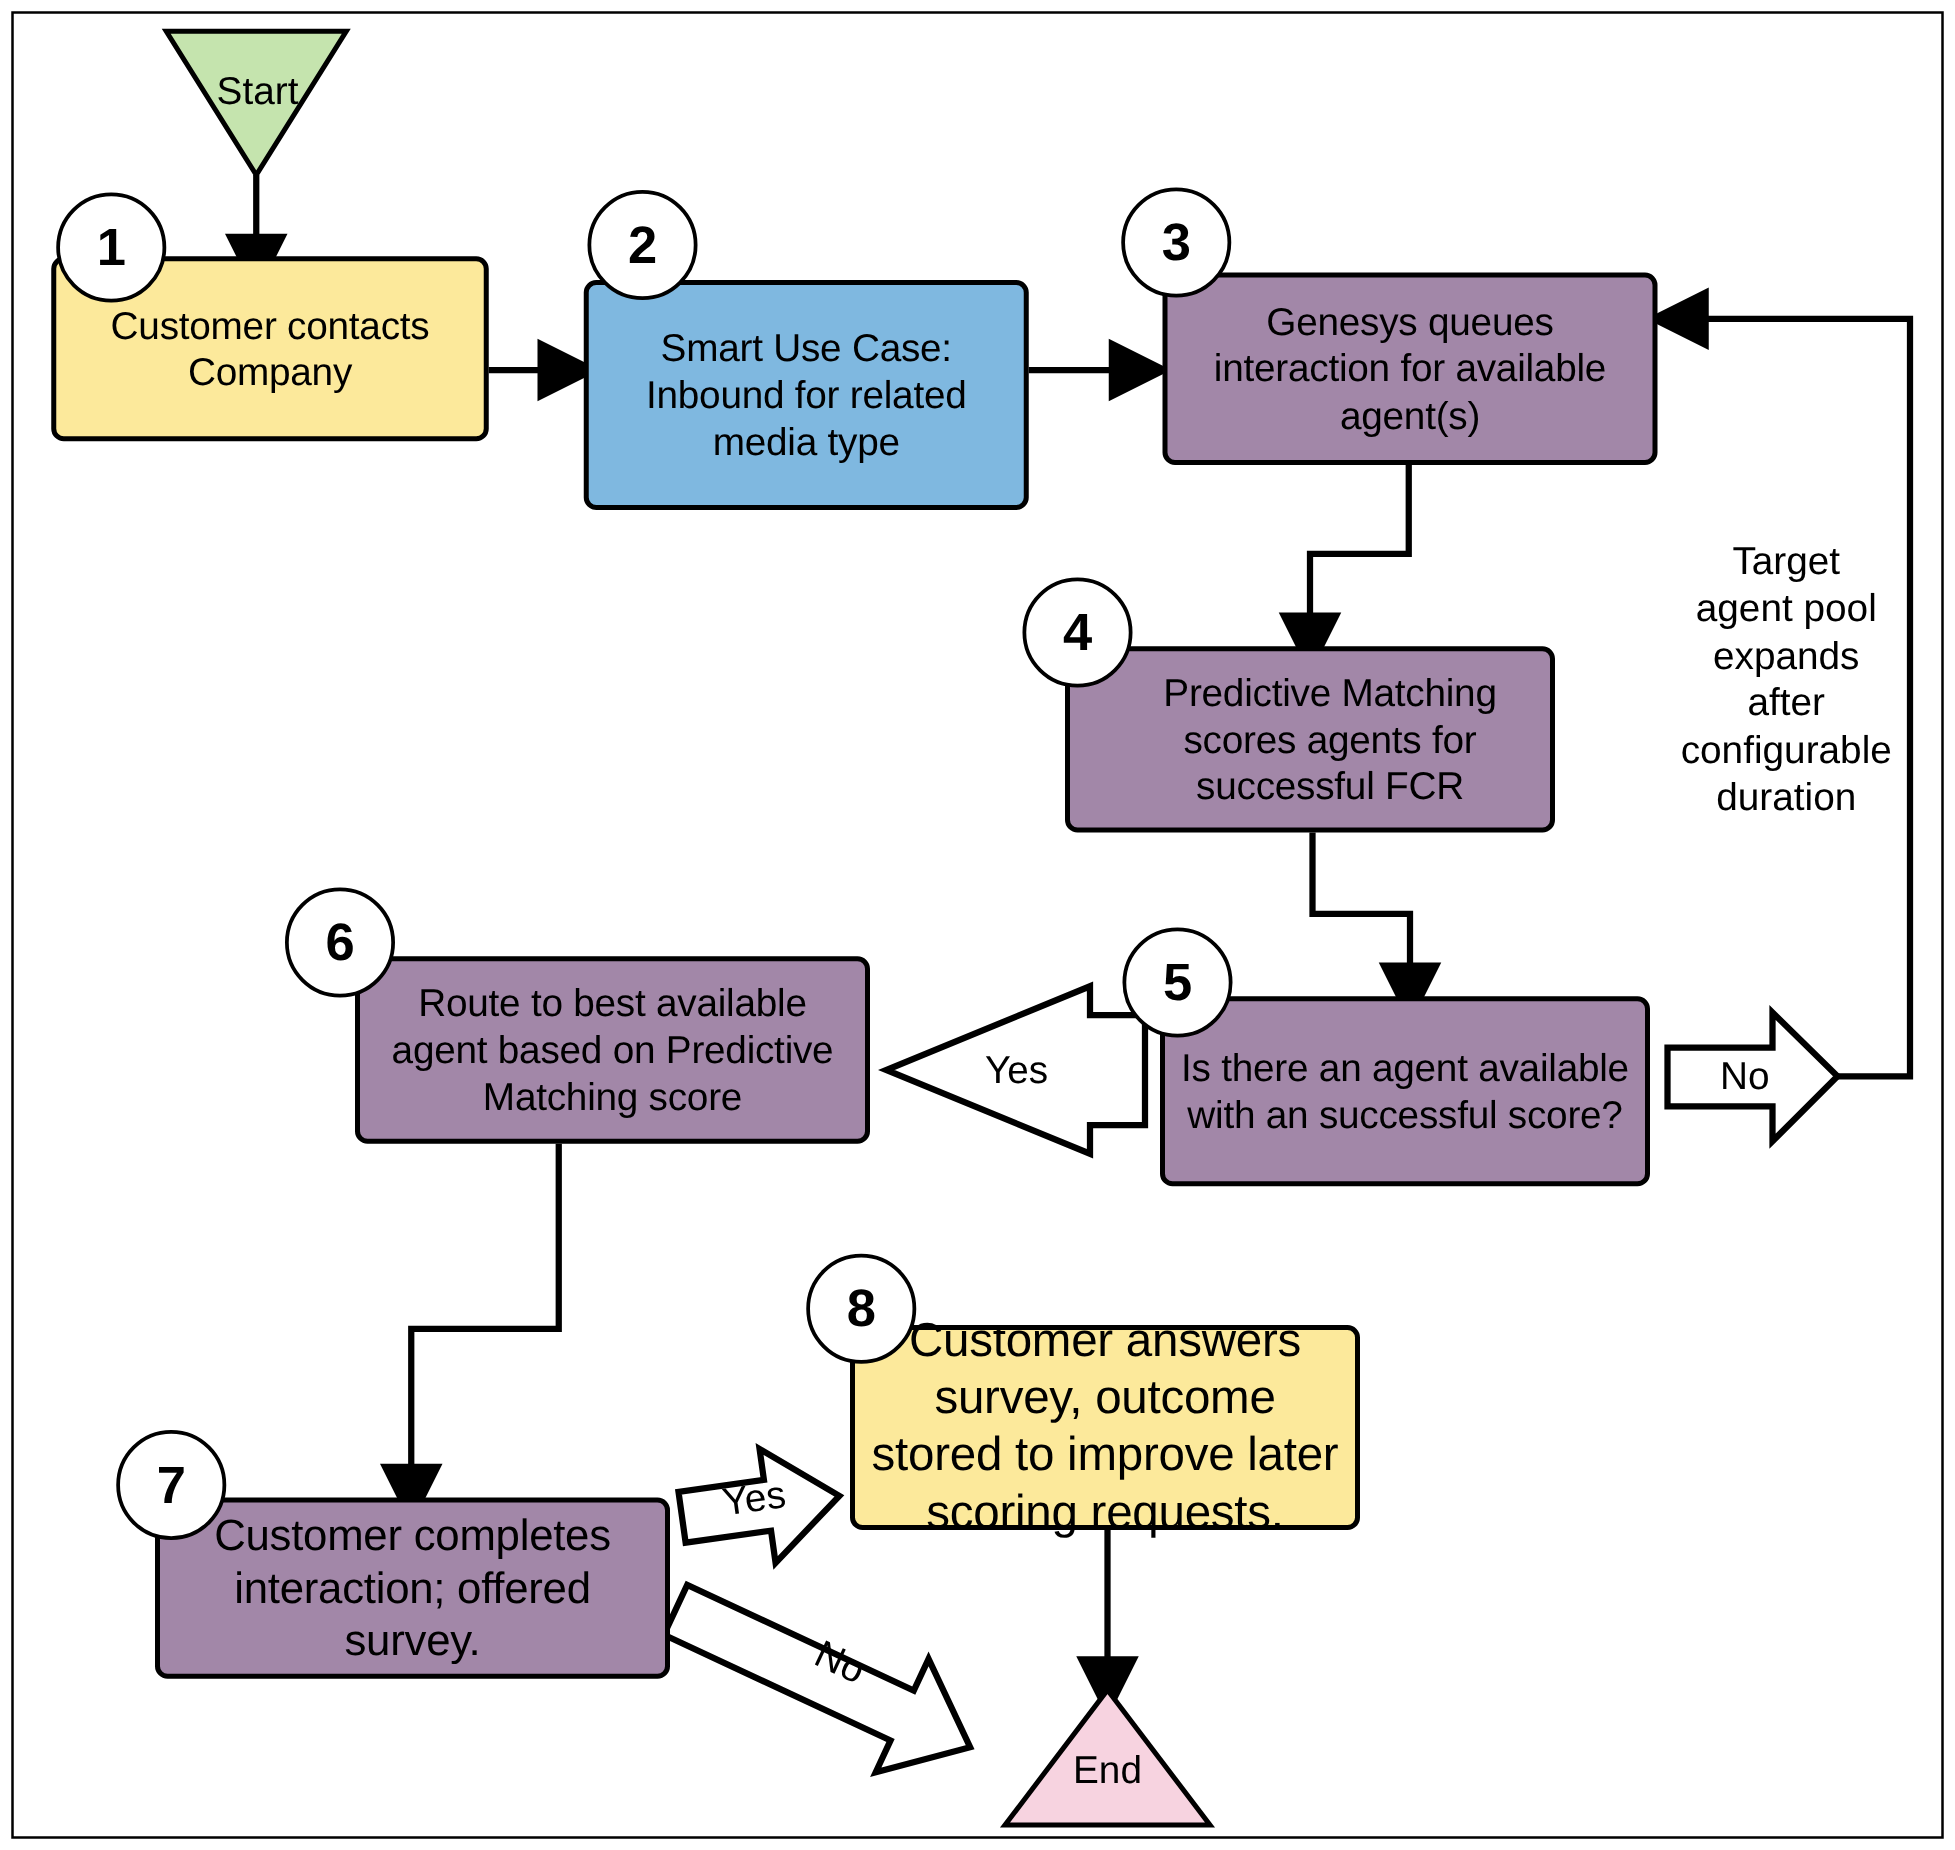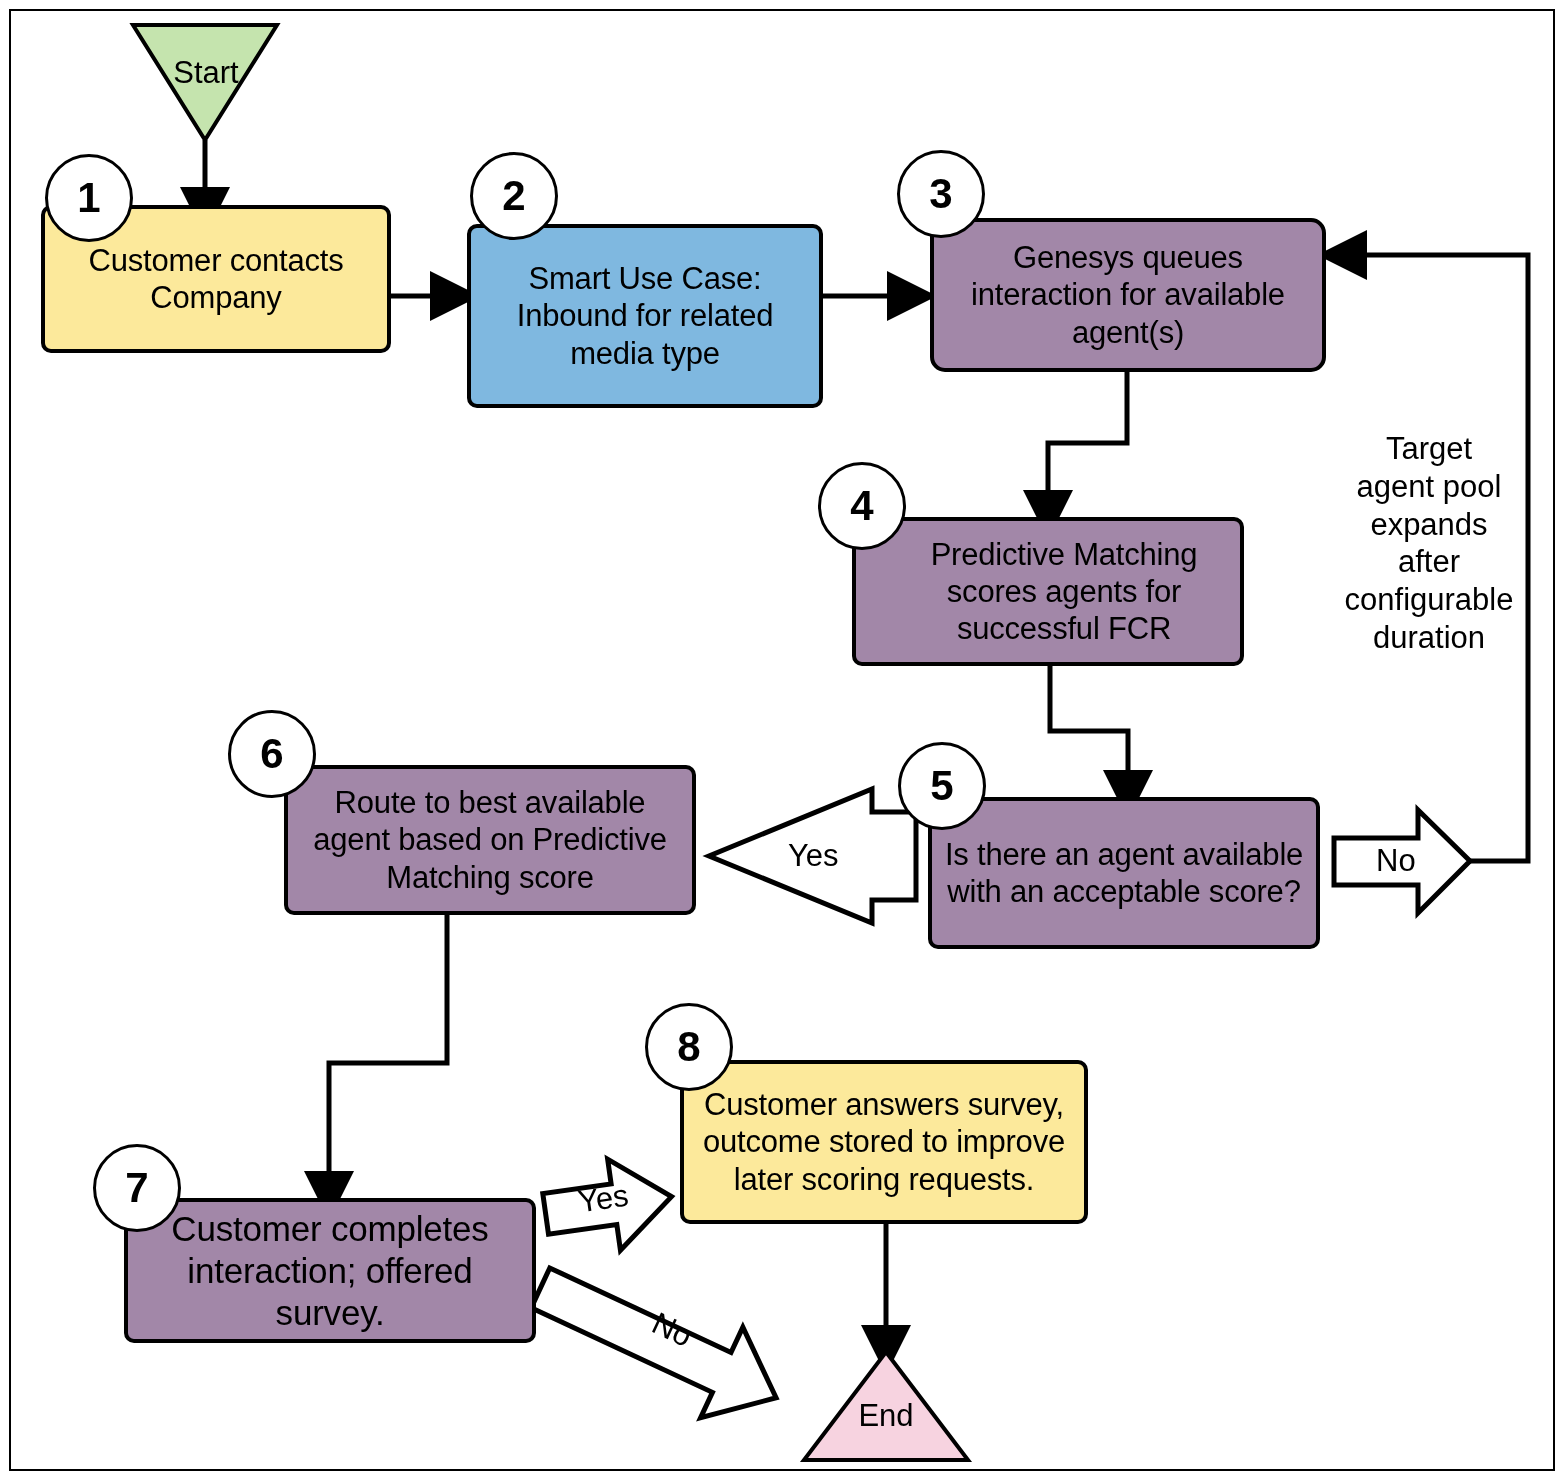--- a/index.html
+++ b/index.html
@@ -146,56 +146,56 @@
     <span>1</span>
   </div>
 
   <div class="node" style="left:467px; top:224px; width:356px; height:184px; background:#7FB8E0; font-size:31px;">
     <span>Smart Use Case: Inbound for related media type</span>
   </div>
   <div class="badge" style="left:470px; top:152px;">
     <span>2</span>
   </div>
 
-  <div class="node" style="left:930px; top:218px; width:396px; height:154px; background:#A287A8; font-size:31px;border-radius:15px;">
+  <div class="node" style="left:930px; top:218px; width:396px; height:154px; background:#A287A8; font-size:31px;">
     <span>Genesys queues interaction for available agent(s)</span>
   </div>
   <div class="badge" style="left:897px; top:150px;">
     <span>3</span>
   </div>
 
   <div class="node" style="left:852px; top:517px; width:392px; height:149px; background:#A287A8; font-size:31px;padding-left:40px;">
     <span>Predictive Matching scores agents for successful FCR</span>
   </div>
   <div class="badge" style="left:818px; top:462px;">
     <span>4</span>
   </div>
 
   <div class="node" style="left:928px; top:797px; width:392px; height:152px; background:#A287A8; font-size:31px;">
-    <span>Is there an agent available with an acceptable score?</span>
+    <span>Is there an agent available with an successful score?</span>
   </div>
   <div class="badge" style="left:898px; top:742px;">
     <span>5</span>
   </div>
 
   <div class="node" style="left:284px; top:765px; width:412px; height:150px; background:#A287A8; font-size:31px;text-align:center;">
     <span>Route to best available agent based on Predictive Matching score</span>
   </div>
   <div class="badge" style="left:228px; top:710px;">
     <span>6</span>
   </div>
 
   <div class="node" style="left:124px; top:1198px; width:412px; height:145px; background:#A287A8; font-size:35px;">
     <span>Customer completes interaction; offered survey.</span>
   </div>
   <div class="badge" style="left:93px; top:1144px;">
     <span>7</span>
   </div>
 
-  <div class="node" style="left:680px; top:1060px; width:408px; height:164px; background:#FCE99B; font-size:31px;">
+  <div class="node" style="left:680px; top:1060px; width:408px; height:164px; background:#FCE99B; font-size:38px;">
     <span>Customer answers survey, outcome stored to improve later scoring requests.</span>
   </div>
   <div class="badge" style="left:645px; top:1003px;">
     <span>8</span>
   </div>
 
   <div class="arrow-label" style="left:788px; top:838px;">
     <span>Yes</span>
   </div>
 

